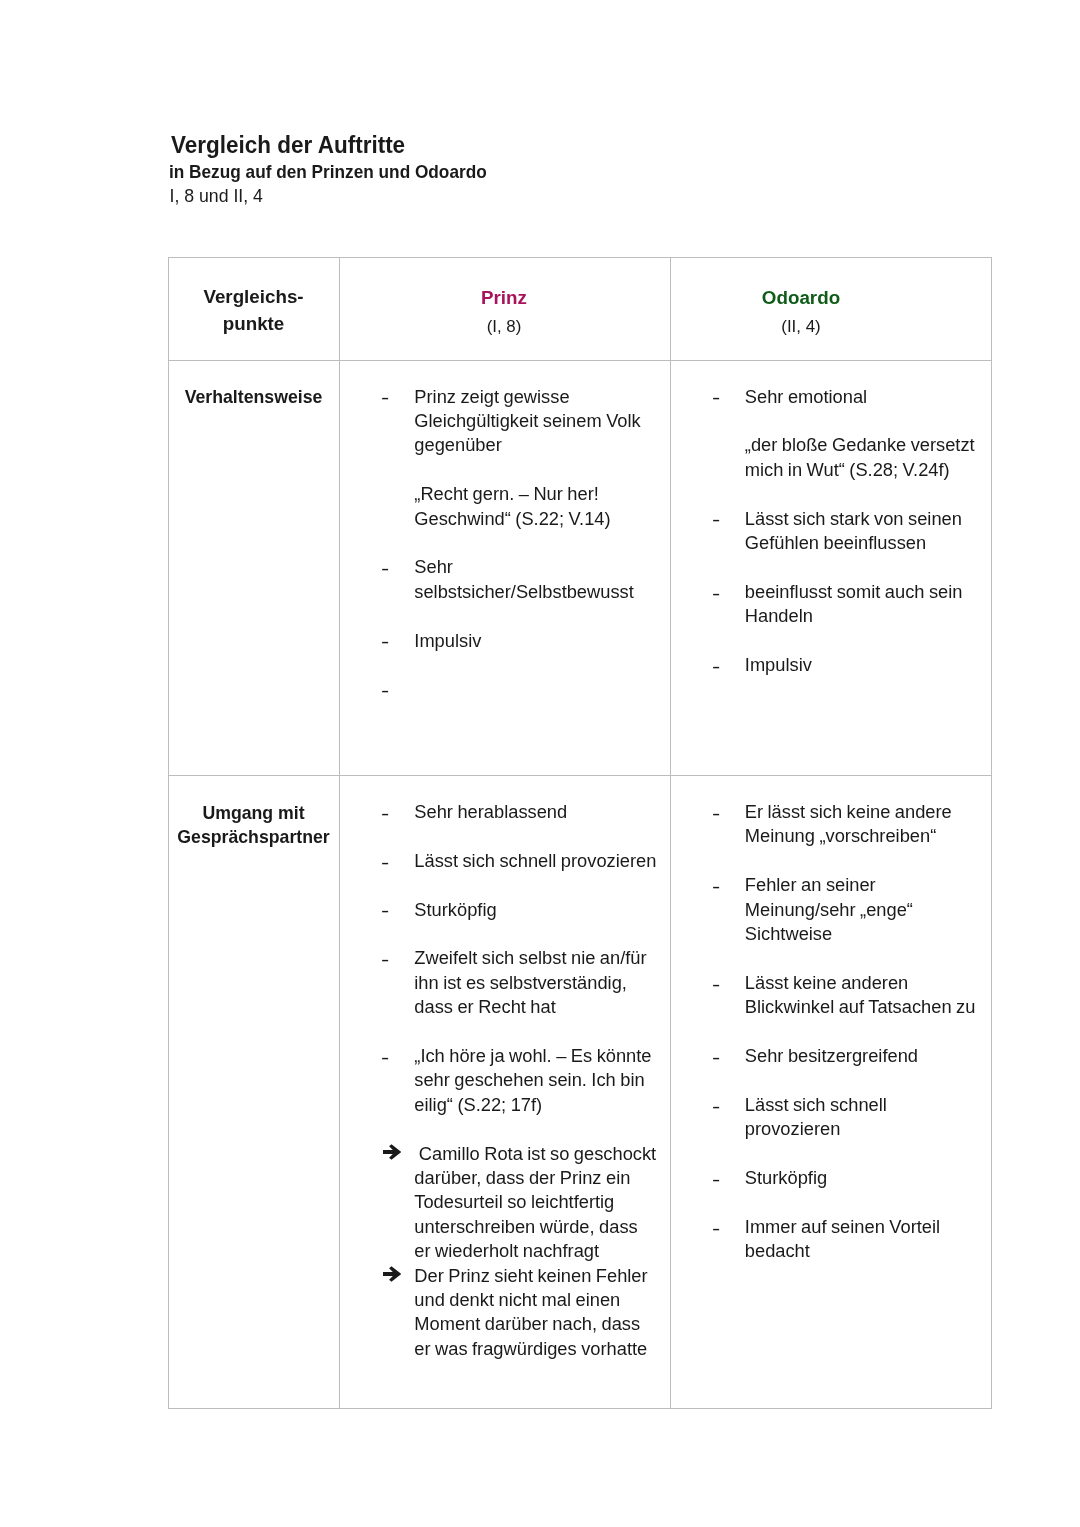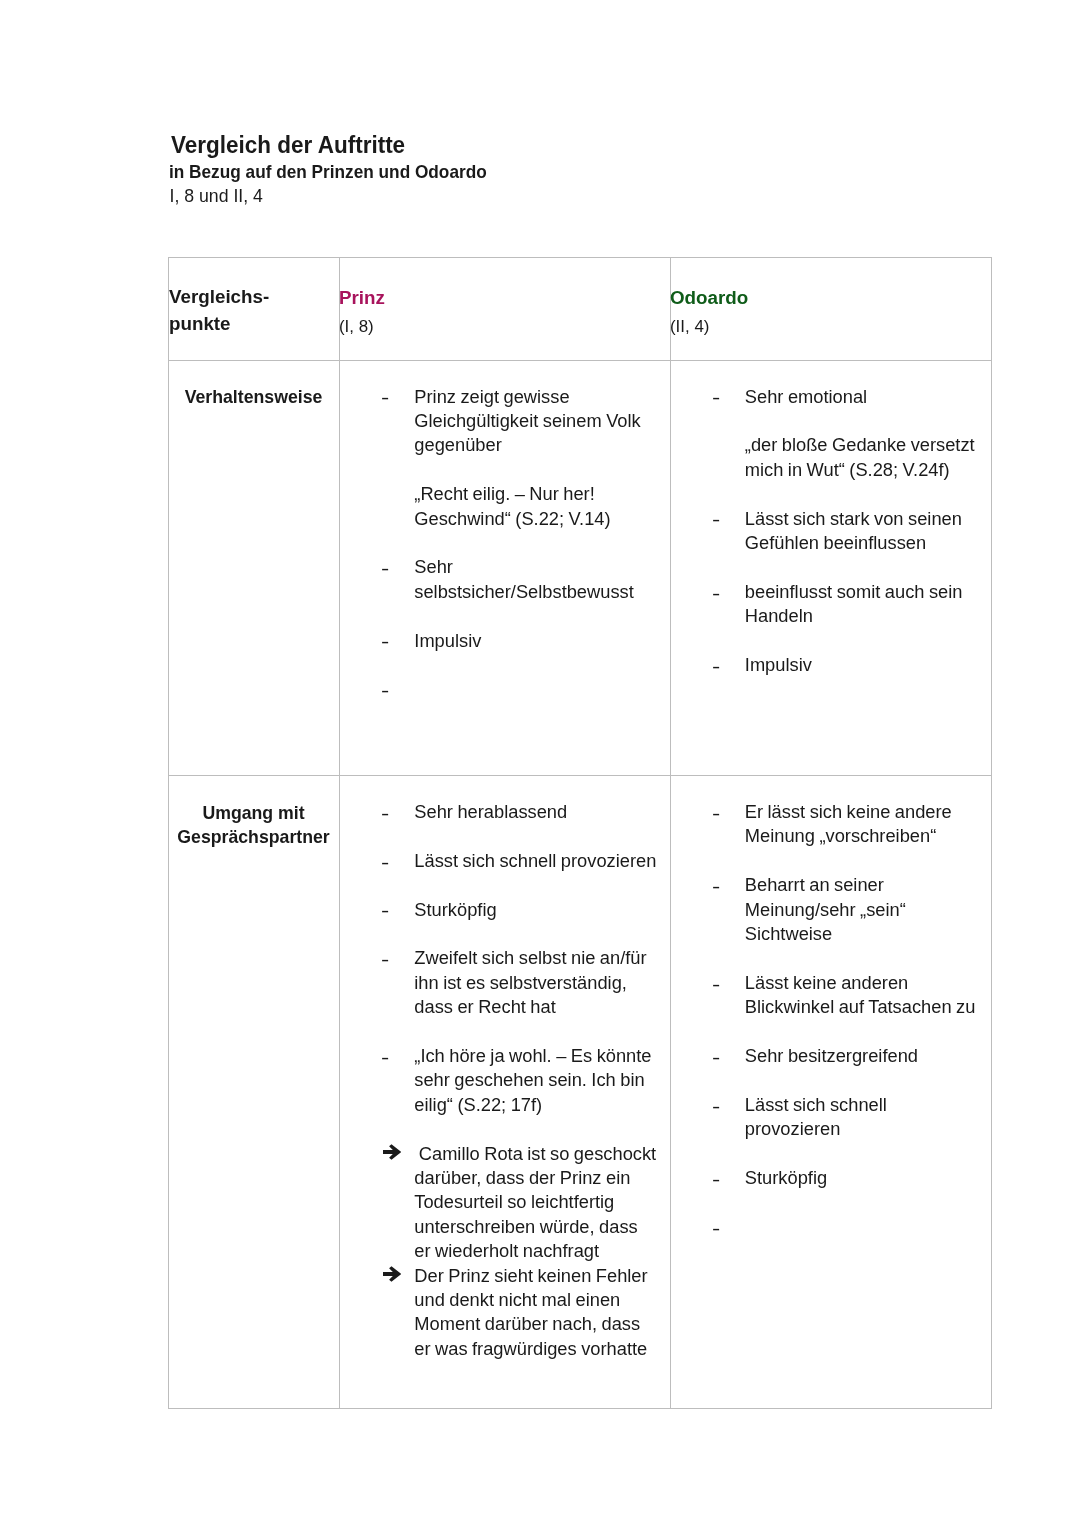--- a/index.html
+++ b/index.html
@@ -21,21 +21,21 @@
                 transform:scaleX(0.952);}
   .doc-scenes{left:129.5px;font-size:17.7px;font-weight:normal;line-height:0;}
 
   
   .tbl{position:absolute;left:128px;top:257px;width:824px;height:1152px;}
   .tbl-border{position:absolute;left:0;top:0;width:824px;height:1152px;
               box-sizing:border-box;border:1px solid #bdbdbd;}
   .vrule{position:absolute;top:0;width:1px;background:#bdbdbd;}
   .hrule{position:absolute;left:0;width:824px;height:1px;background:#bdbdbd;}
 
-  .colhead{position:absolute;text-align:left;}
+  .colhead{position:absolute;text-align:center;}
   .colhead .nm{font-weight:bold;font-size:18.8px;line-height:0;position:absolute;
                left:0;right:0;}
   .colhead .sc{font-weight:normal;font-size:16.9px;line-height:0;position:absolute;
                left:0;right:0;}
   .rowhead{position:absolute;text-align:center;font-weight:bold;font-size:17.7px;}
   .rowhead > div{line-height:0;position:absolute;left:0;right:0;}
 
   .notes{position:absolute;font-size:18.3px;line-height:24.4px;word-spacing:-0.6px;}
   .note{position:relative;}
   .note .mk{position:absolute;left:-33.3px;top:1.9px;display:inline-block;
@@ -76,21 +76,21 @@
         <div class="colhead" style="left: 502px; width: 262px; top: 0px; height: 103px;">
           <div class="nm" style="color: rgb(15, 92, 25); top: 41.482px;">Odoardo</div>
           <div class="sc" style="top: 69.8408px;">(II, 4)</div>
         </div>
         <div class="rowhead" style="left: 1px; width: 169px; top: 0px;">
           <div style="top: 140.063px;">Verhaltensweise</div>
         </div>
         <div class="notes" style="left: 246.3px; width: 244px; top: 127.555px;">
           <div class="note"><span class="mk dash">-</span><span>Prinz zeigt gewisse Gleichgültigkeit seinem Volk gegenüber</span></div>
           <div class="spacer">&nbsp;</div>
-          <div class="note"><span>„Recht eilig. – Nur her! Geschwind“ (S.22; V.14)</span></div>
+          <div class="note"><span>„Recht gern. – Nur her! Geschwind“ (S.22; V.14)</span></div>
           <div class="spacer">&nbsp;</div>
           <div class="note"><span class="mk dash">-</span><span>Sehr selbstsicher/Selbstbewusst</span></div>
           <div class="spacer">&nbsp;</div>
           <div class="note"><span class="mk dash">-</span><span>Impulsiv</span></div>
           <div class="spacer">&nbsp;</div>
           <div class="note"><span class="mk dash">-</span></div>
         </div>
         <div class="notes" style="left: 576.8px; width: 236px; top: 127.555px;">
           <div class="note"><span class="mk dash">-</span><span>Sehr emotional</span></div>
           <div class="spacer">&nbsp;</div>
@@ -124,28 +124,28 @@
             </span><span>&nbsp;Camillo Rota ist so geschockt darüber, dass der Prinz ein Todesurteil so leichtfertig unterschreiben würde, dass er wiederholt nachfragt</span></div>
           <div class="note"><span class="mk arrow" aria-label="➜">
               <svg viewBox="0 0 186 160" aria-hidden="true">
                 <path fill="#1a1a1a" d="M0 60 H100 L62 22 L86 0 L186 80 L86 160 L62 138 L100 100 H0 Z"></path>
               </svg>
             </span><span>Der Prinz sieht keinen Fehler und denkt nicht mal einen Moment darüber nach, dass er was fragwürdiges vorhatte</span></div>
         </div>
         <div class="notes" style="left: 576.8px; width: 236px; top: 542.955px;">
           <div class="note"><span class="mk dash">-</span><span>Er lässt sich keine andere Meinung „vorschreiben“</span></div>
           <div class="spacer">&nbsp;</div>
-          <div class="note"><span class="mk dash">-</span><span>Beharrt an seiner Meinung/sehr „sein“ Sichtweise</span></div>
+          <div class="note"><span class="mk dash">-</span><span>Fehler an seiner Meinung/sehr „enge“ Sichtweise</span></div>
           <div class="spacer">&nbsp;</div>
           <div class="note"><span class="mk dash">-</span><span>Lässt keine anderen Blickwinkel auf Tatsachen zu</span></div>
           <div class="spacer">&nbsp;</div>
           <div class="note"><span class="mk dash">-</span><span>Sehr besitzergreifend</span></div>
           <div class="spacer">&nbsp;</div>
           <div class="note"><span class="mk dash">-</span><span>Lässt sich schnell provozieren</span></div>
           <div class="spacer">&nbsp;</div>
           <div class="note"><span class="mk dash">-</span><span>Sturköpfig</span></div>
           <div class="spacer">&nbsp;</div>
-          <div class="note"><span class="mk dash">-</span></div>
+          <div class="note"><span class="mk dash">-</span><span>Immer auf seinen Vorteil bedacht</span></div>
         </div>
       </div>
   </div>
 
 </div>
 
 </body></html>

